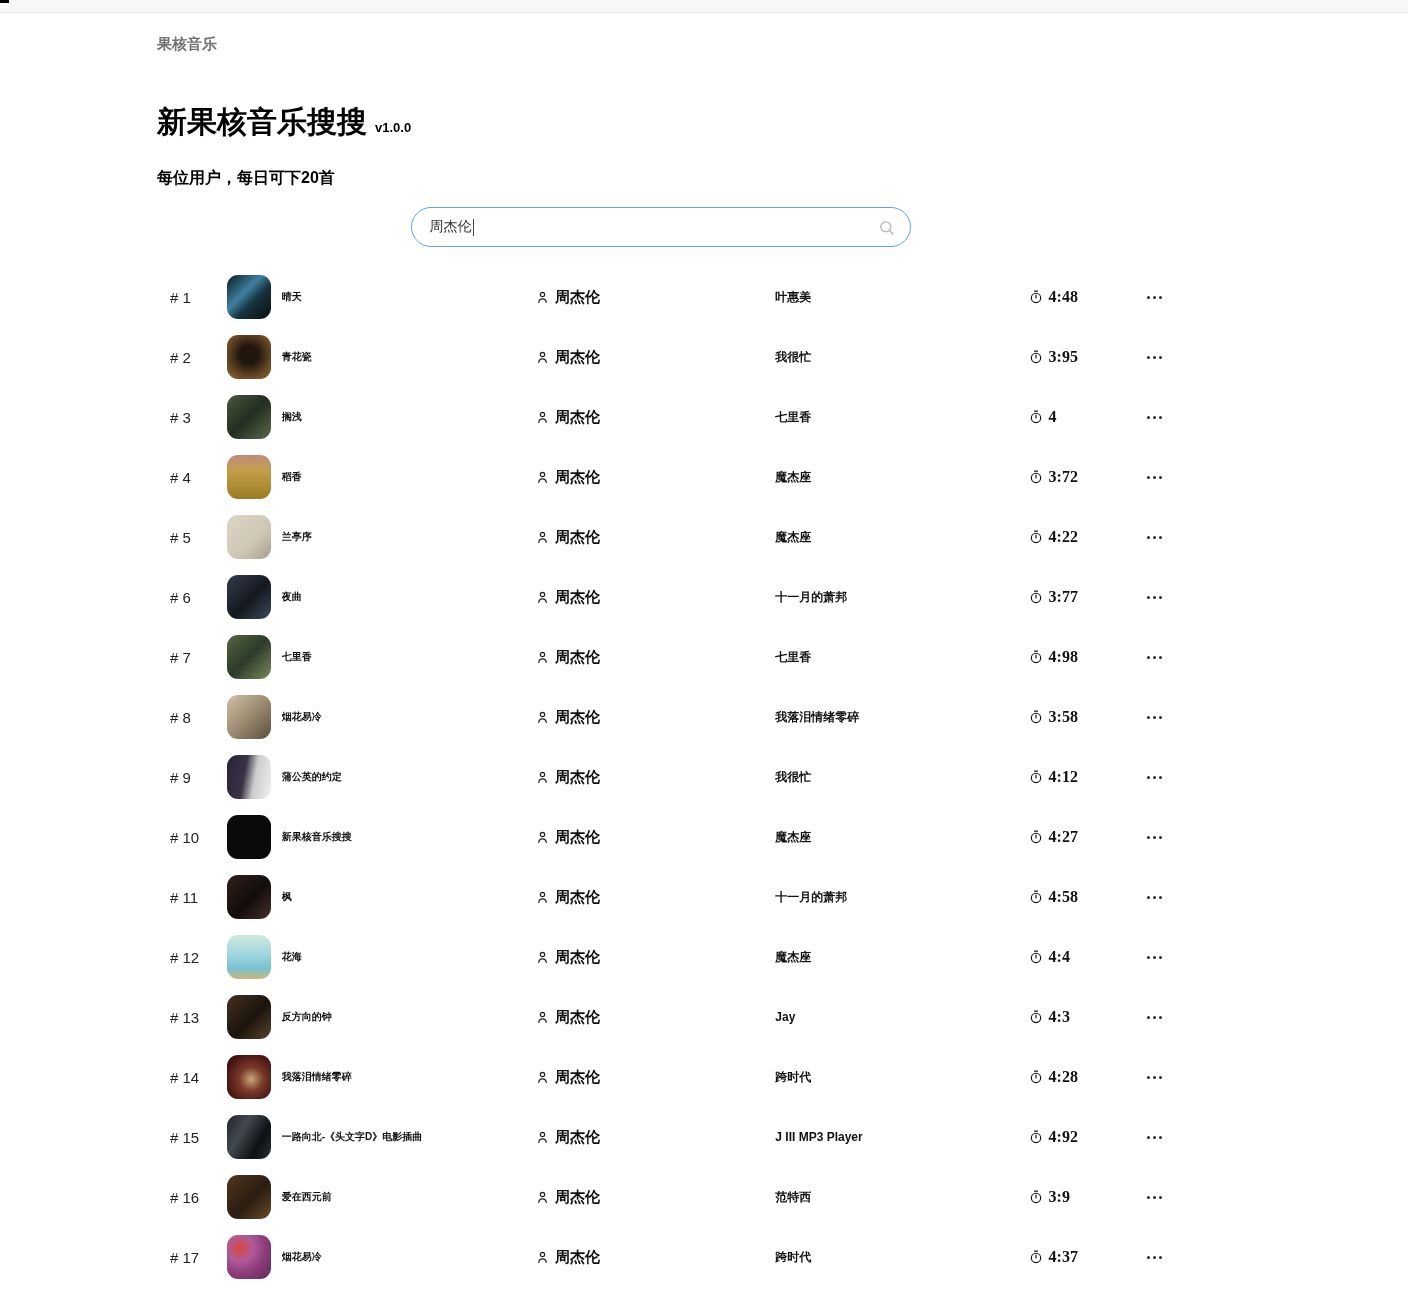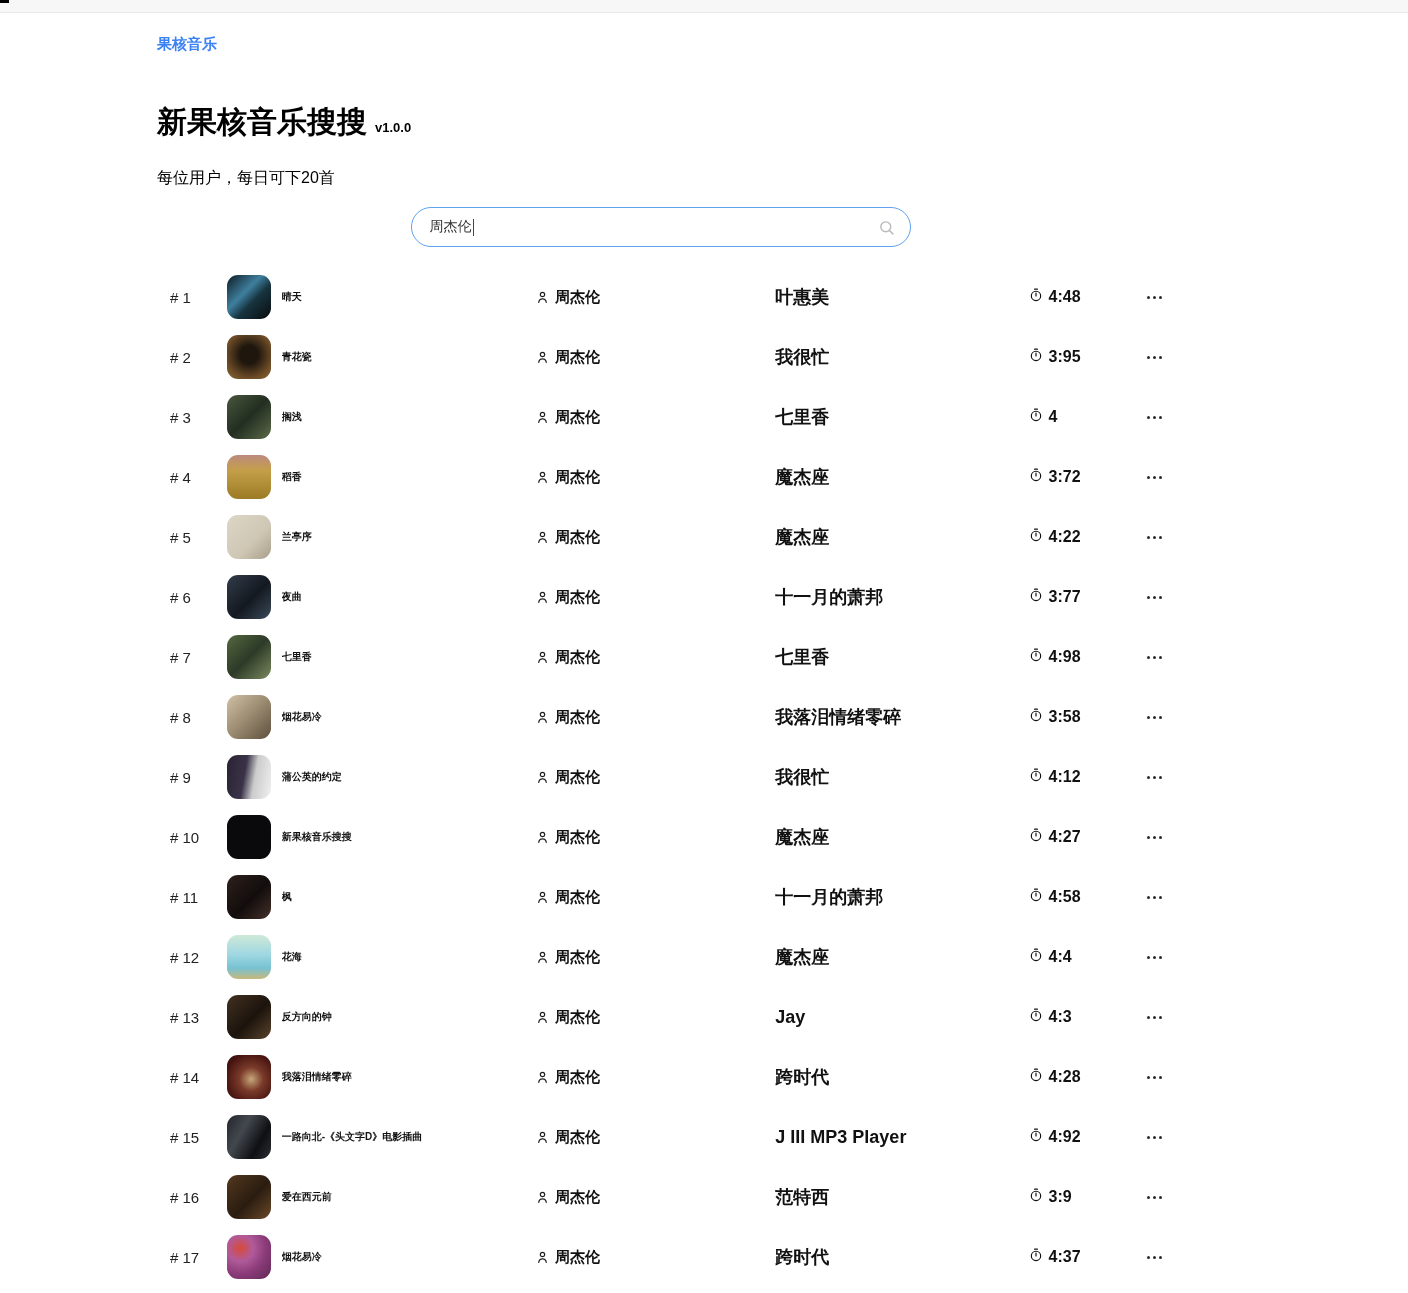--- a/index.html
+++ b/index.html
@@ -4,43 +4,43 @@
 <style>
   * { margin:0; padding:0; box-sizing:border-box; }
   html,body { width:1408px; height:1293px; overflow:hidden; background:#fff;
               font-family:"Liberation Sans", sans-serif; color:#111; }
 
   .top-chip { position:absolute; left:0; top:0; width:9px; height:3px; background:#000; }
   .topbar { height:13px; background:#f7f7f7; border-bottom:1px solid #e7e7e7; }
 
   .container { margin-left:157px; width:1007px; }
 
-  .brand { margin-top:22px; font-size:15px; font-weight:700; color:#3b82f6; cursor:pointer; width:max-content; }
+  .brand { margin-top:22px; font-size:15px; font-weight:700; color:#737373; cursor:pointer; width:max-content; }
 
   .hero { text-align:left; }
   .hero-title { margin-top:52px; font-size:30px; font-weight:700; line-height:32px; color:#000; }
   .hero-version { font-size:13px; font-weight:700; margin-left:8px; }
-  .hero-subtitle { margin-top:26px; font-size:16px; font-weight:400; line-height:16px; color:#000; }
+  .hero-subtitle { margin-top:26px; font-size:16px; font-weight:700; line-height:16px; color:#000; }
 
   .search-wrap { margin:21px auto 0; width:500px; height:40px; position:relative;
                  border:1px solid #5ea2f0; border-radius:20px; background:#fff;
                  display:flex; align-items:center; padding:0 44px 0 18px; cursor:text; }
   .search-text { font-size:14px; color:#333; font-weight:400; }
   .caret { display:inline-block; width:1px; height:17px; background:#444; margin-left:1px; vertical-align:middle; }
   .search-icon { position:absolute; right:15px; top:11px; width:17px; height:17px; }
 
   .list { margin-top:20px; }
   .row { display:flex; align-items:center; height:60px; padding-left:13px; }
   .rank { width:58px; font-size:15px; font-weight:400; color:#222; }
   .art { width:44px; height:44px; border-radius:11px; flex:0 0 44px; margin-right:11px; background:#ccc; }
   .title { width:260px; font-size:10px; font-weight:700; white-space:nowrap; overflow:hidden; }
   .artist { width:212px; display:flex; align-items:center; gap:6px; font-size:15px; font-weight:700; }
   .artist svg { width:13px; height:13px; flex:0 0 13px; color:#222; }
-  .album { width:259px; font-size:18px; font-weight:700; white-space:nowrap;margin-left:32px; }
-  .duration { width:119px; display:flex; gap:6px; font-size:16px; font-weight:700; }
+  .album { width:259px; font-size:12px; font-weight:700; white-space:nowrap;margin-left:32px; }
+  .duration { width:119px; display:flex; align-items:center; gap:6px; font-size:16px; font-weight:700;font-family:Liberation Serif, serif; }
   .duration svg { width:14px; height:14px; flex:0 0 14px; color:#111; }
   .dots { display:flex; gap:3px; align-items:center; cursor:pointer; padding:4px 2px; }
   .dots i { width:3px; height:3px; border-radius:50%; background:#2a2a2a; }
 </style>
 </head>
 <body>
 
 <div class="top-chip"></div>
 <div class="topbar"></div>
 

